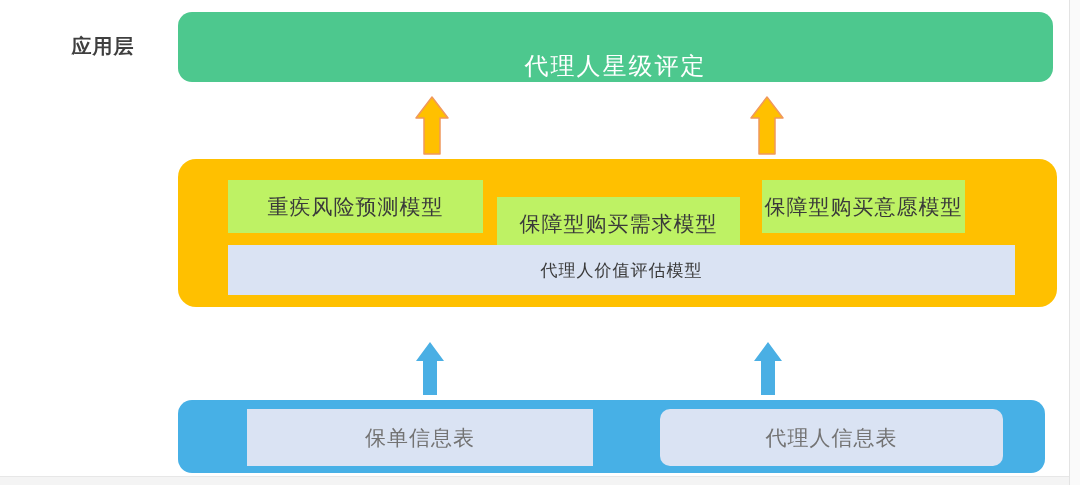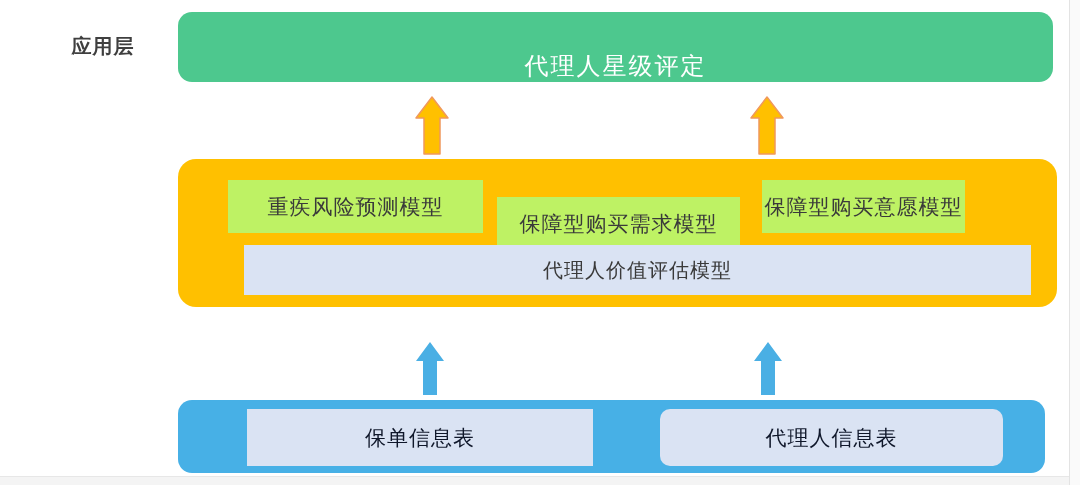--- a/index.html
+++ b/index.html
@@ -69,43 +69,43 @@
     color: #3a3a3a;
     font-size: 21px;
     letter-spacing: 1px;
     height: 53px; top: 180px;
   }
   .model-1 { left: 228px; width: 255px; }
   .model-2 { left: 497px; width: 243px; margin-top: 17px; }
   .model-3 { left: 762px; width: 203px; }
   .base-model-box {
     position: absolute;
-    left: 244px; top: 245px;
+    left: 228px; top: 245px;
     width: 787px; height: 50px;
     background: #dae3f3;
     display: flex; align-items: center; justify-content: center;
     color: #3a3a3a;
-    font-size: 20px;
+    font-size: 17px;
     letter-spacing: 1px;
   }
 
   
   .data-box {
     position: absolute;
     left: 178px; top: 400px;
     width: 867px; height: 73px;
     background: #47b0e6;
     border-radius: 14px;
   }
   .table-box {
     position: absolute;
     top: 409px; height: 57px;
     background: #dae3f3;
     display: flex; align-items: center; justify-content: center;
-    color: #0f172a;
+    color: #737373;
     font-size: 21px;
     letter-spacing: 1px;
   }
   .table-1 { left: 247px; width: 346px; }
   .table-2 { left: 660px; width: 343px; border-radius: 10px; }
 
   
   .arrow { position: absolute; }
   .arrow-orange-1 { left: 415px; top: 96px; }
   .arrow-orange-2 { left: 750px; top: 96px; }

